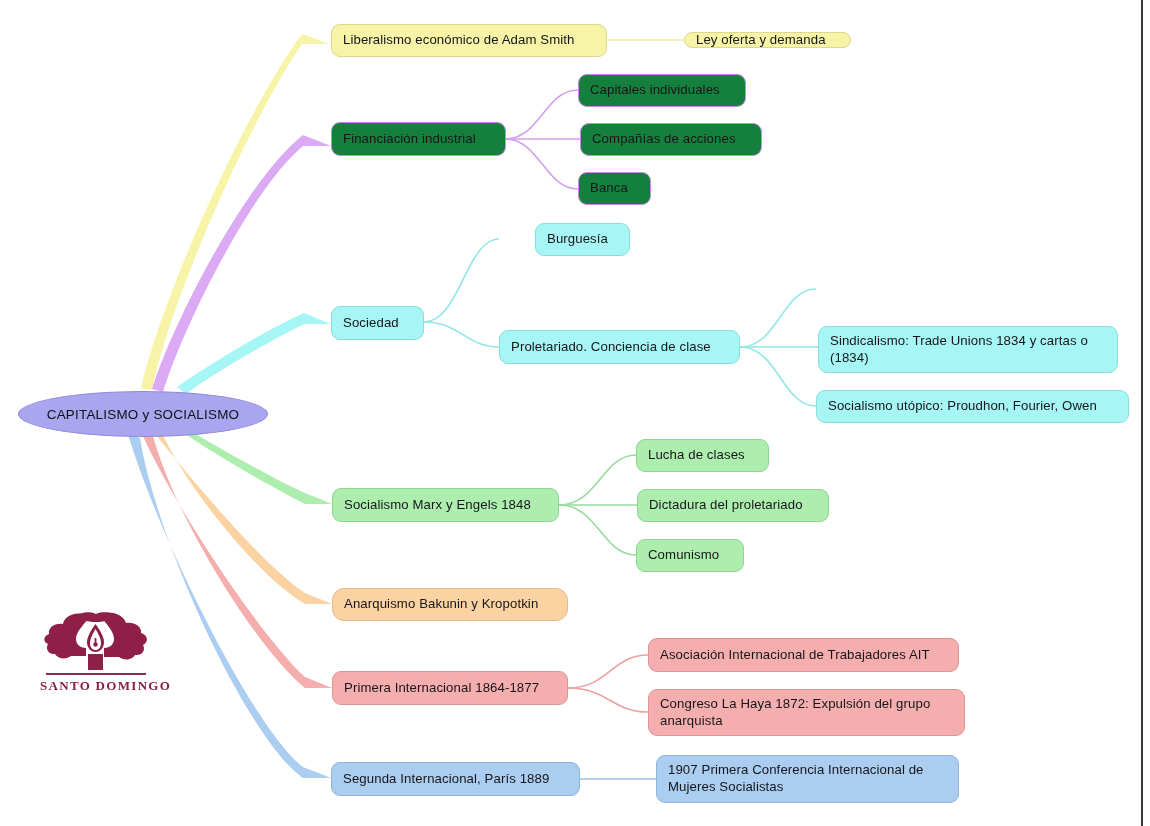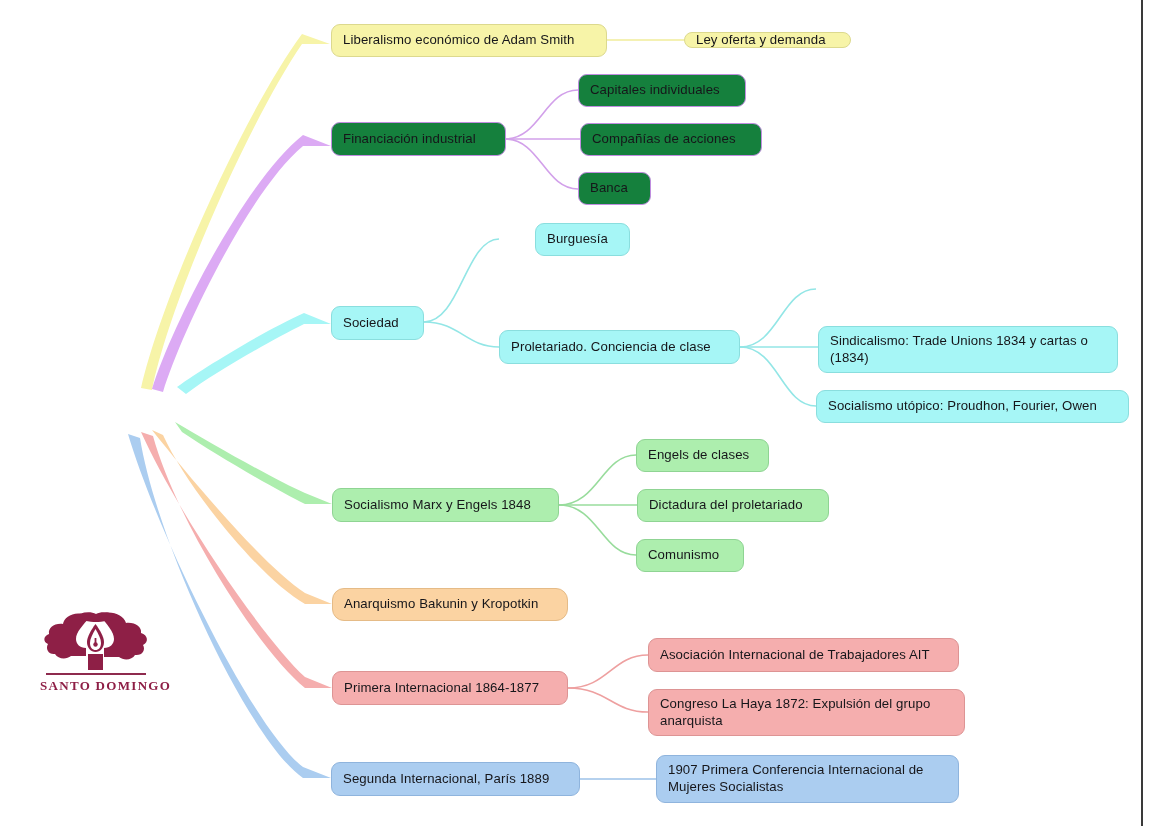--- a/index.html
+++ b/index.html
@@ -146,20 +146,23 @@
       <path d="M 559 505 L 637 505" stroke="#98dc9c"></path>
       <path d="M 559 505 C 598 505 602 555 636 555" stroke="#98dc9c"></path>
 
       <path d="M 568 688 C 608 688 612 655 648 655" stroke="#eea0a0"></path>
       <path d="M 568 688 C 608 688 612 712 648 712" stroke="#eea0a0"></path>
 
       <path d="M 580 779 L 656 779" stroke="#9cc2e8"></path>
     </g>
   </svg>
 
+  <div id="root-node" style="left:18px; top:391px; width:248px; height:44px;">
+    <span>CAPITALISMO y SOCIALISMO</span>
+  </div>
 
   <div class="node c-yellow" style="left:331px; top:24px; width:276px; height:33px;">
     <span>Liberalismo económico de Adam Smith</span>
   </div>
   <div class="node c-yellow" style="left:684px; top:24px; width:167px; height:16px;margin-top:8px;">
     <span>Ley oferta y demanda</span>
   </div>
 
   <div class="node c-purple" style="left:331px; top:122px; width:175px; height:34px;">
     <span>Financiación industrial</span>
@@ -187,21 +190,21 @@
     <span>Sindicalismo: Trade Unions 1834 y cartas o (1834)</span>
   </div>
   <div class="node c-cyan" style="left:816px; top:390px; width:313px; height:33px;">
     <span>Socialismo utópico: Proudhon, Fourier, Owen</span>
   </div>
 
   <div class="node c-green" style="left:332px; top:488px; width:227px; height:34px;">
     <span>Socialismo Marx y Engels 1848</span>
   </div>
   <div class="node c-green" style="left:636px; top:439px; width:133px; height:33px;">
-    <span>Engels de clases</span>
+    <span>Lucha de clases</span>
   </div>
   <div class="node c-green" style="left:637px; top:489px; width:192px; height:33px;">
     <span>Dictadura del proletariado</span>
   </div>
   <div class="node c-green" style="left:636px; top:539px; width:108px; height:33px;">
     <span>Comunismo</span>
   </div>
 
   <div class="node c-orange" style="left:332px; top:588px; width:236px; height:33px;border-radius:12px;">
     <span>Anarquismo Bakunin y Kropotkin</span>

